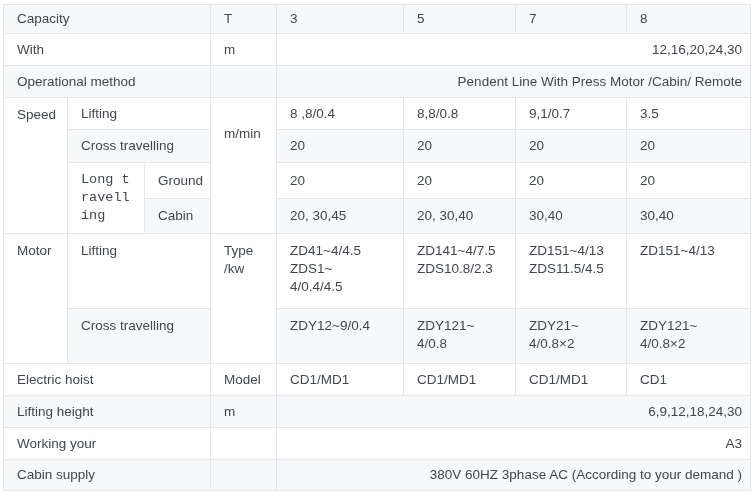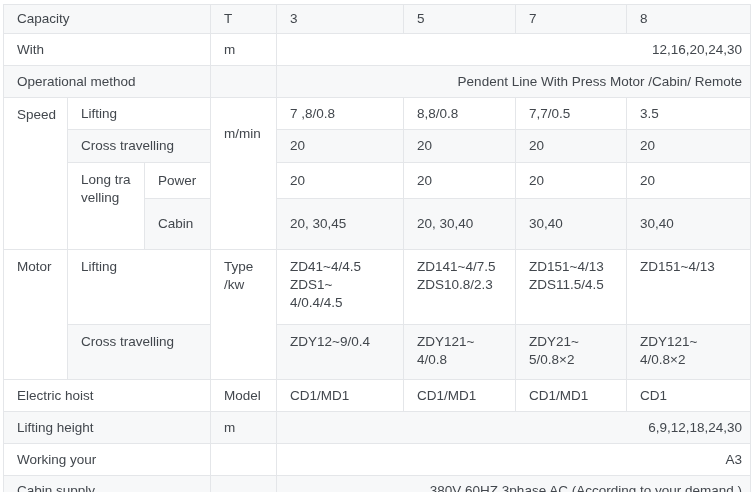--- a/index.html
+++ b/index.html
@@ -10,21 +10,21 @@
     border:1px solid var(--border,#e4e6e9);
     font-size:13.5px;line-height:18px;color:var(--text,#42474d);
     padding:2px 8px 2px 13px;vertical-align:middle;
     background:#fff;overflow:hidden;
   }
   tr.g td{background:var(--stripe,#f7f8f9);margin-top:37px;}
   td.sp{background:#fff;}           
   td.c{text-align:right;padding-left:16px;}
   td.top{vertical-align:top;padding-top:8px;}
   td.pre{white-space:pre-line;}
-  td.brk{word-break:break-all;}
+  td.brk{word-break:break-all;font-family:Liberation Mono, monospace;}
   td.unitpad{vertical-align:top;padding-top:27px;}
 </style>
 </head>
 <body>
 
 <div class="wrap">
 <table>
   <colgroup>
     <col style="width:64px">
         <col style="width:77px">
@@ -55,44 +55,44 @@
   <tr class="g" style="height:32px">
     <td colspan="3">Operational method</td>
     <td></td>
     <td colspan="4" class="c">Pendent Line With Press Motor /Cabin/ Remote</td>
   </tr>
 
   <tr style="height:32px">
     <td rowspan="4" class="top sp">Speed</td>
     <td colspan="2">Lifting</td>
     <td rowspan="4" class="unitpad sp">m/min</td>
-    <td>7 ,8/0.8</td>
+    <td>8 ,8/0.4</td>
     <td>8,8/0.8</td>
-    <td>7,7/0.5</td>
+    <td>9,1/0.7</td>
     <td>3.5</td>
   </tr>
 
   <tr class="g" style="height:33px">
     <td colspan="2">Cross travelling</td>
     <td>20</td>
     <td>20</td>
     <td>20</td>
     <td>20</td>
   </tr>
 
   <tr style="height:36px">
     <td rowspan="2" class="top brk sp">Long travelling</td>
-    <td>Power</td>
+    <td>Ground</td>
     <td>20</td>
     <td>20</td>
     <td>20</td>
     <td>20</td>
   </tr>
 
-  <tr class="g" style="height:51px">
+  <tr class="g" style="height:35px">
     <td>Cabin</td>
     <td>20, 30,45</td>
     <td>20, 30,40</td>
     <td>30,40</td>
     <td>30,40</td>
   </tr>
 
   <tr style="height:75px">
     <td rowspan="2" class="top sp">Motor</td>
     <td colspan="2" class="top">Lifting</td>
@@ -107,21 +107,21 @@
 ZDS11.5/4.5</td>
     <td class="top pre">ZD151~4/13</td>
   </tr>
 
   <tr class="g" style="height:55px">
     <td colspan="2" class="top">Cross travelling</td>
     <td class="top pre">ZDY12~9/0.4</td>
     <td class="top pre">ZDY121~
 4/0.8</td>
     <td class="top pre">ZDY21~
-5/0.8×2</td>
+4/0.8×2</td>
     <td class="top pre">ZDY121~
 4/0.8×2</td>
   </tr>
 
   <tr style="height:32px">
     <td colspan="3">Electric hoist</td>
     <td>Model</td>
     <td>CD1/MD1</td>
     <td>CD1/MD1</td>
     <td>CD1/MD1</td>

